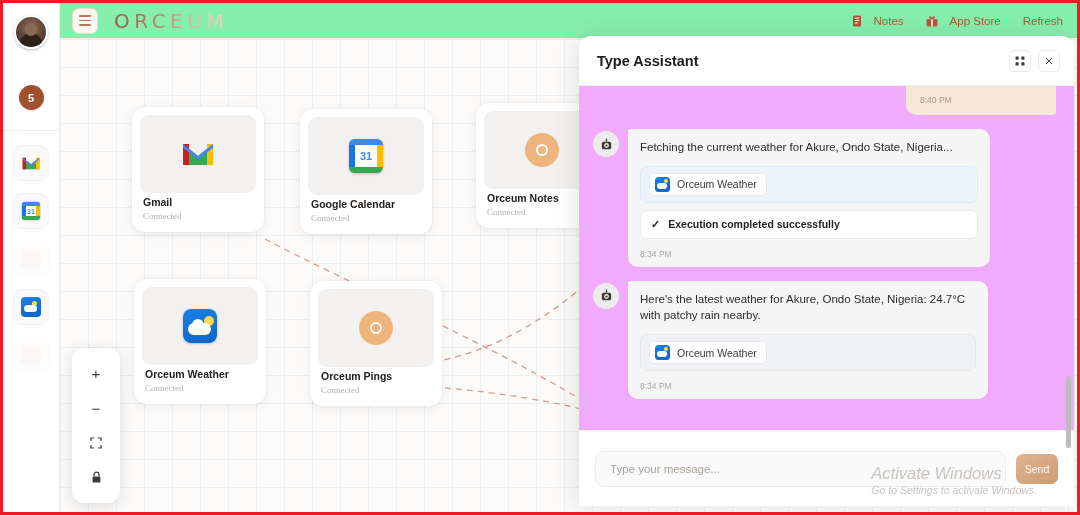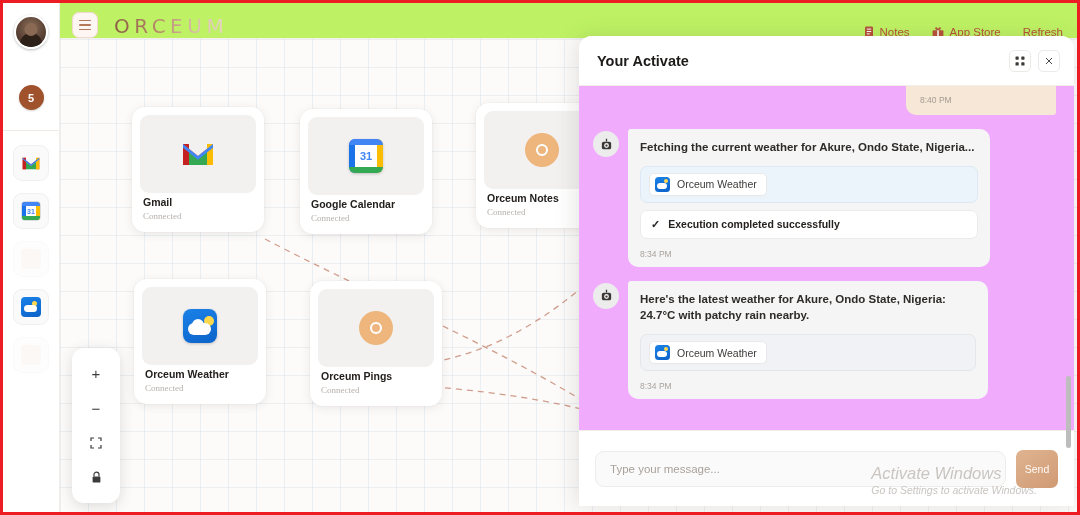--- a/index.html
+++ b/index.html
@@ -47,38 +47,38 @@
   .rail-apps { margin-top: 14px; display: flex; flex-direction: column; gap: 12px; align-items: center; }
   .rail-app {
     width: 36px; height: 36px; border-radius: 9px; background: #fafafa;
     border: 1px solid #f2f0ee; display: flex; align-items: center; justify-content: center;
   }
   .rail-app .ic { width: 20px; height: 20px; border-radius: 4px; }
 
   
   .topbar {
     position: absolute; left: 57px; top: 0; right: 0; height: 36px;
-    background: #bef264; display: flex; align-items: flex-end;
+    background: #86efac; display: flex; align-items: center;
     padding: 0 14px 0 12px; z-index: 25; border-bottom: 1px solid #f5f0ec;
   }
   .hamburger {
     width: 26px; height: 26px; border: 1px solid #f0d9cd; border-radius: 7px;
     background: #fdf6f2; display: flex; flex-direction: column;
     align-items: center; justify-content: center; gap: 3px; cursor: pointer;
   }
   .hamburger i { display: block; width: 12px; height: 1.5px; background: #b4785a; border-radius: 1px; }
   .logo {
     margin-left: 16px; font-size: 20px; letter-spacing: 4.5px; font-weight: 400;
     background: linear-gradient(90deg, #8a5a42 0%, #b98a6c 40%, #dcc3ae 75%, #e8d7c8 100%);
     -webkit-background-clip: text; background-clip: text; color: transparent;
     font-family: "DejaVu Sans", sans-serif;
   }
   .top-right { margin-left: auto; display: flex; align-items: center; gap: 22px; }
   .top-link {
-    display: flex; align-items: center; gap: 6px; font-size: 11.5px;
+    display: flex; align-items: center; gap: 12px; font-size: 11.5px;
     color: #b5533a; cursor: pointer;
   }
   .top-link svg { display: block; }
 
   
   .canvas {
     position: absolute; left: 57px; top: 36px; right: 0; bottom: 0;
     background:
       linear-gradient(to right, rgba(150,175,200,.16) 1px, transparent 1px) 0 0 / 28px 28px,
       linear-gradient(to bottom, rgba(150,175,200,.16) 1px, transparent 1px) 0 0 / 28px 28px,
@@ -157,21 +157,21 @@
   .ts { font-size: 8.5px; color: #a49a92; }
   .bot-avatar {
     width: 26px; height: 26px; border-radius: 50%; background: #ececec;
     flex: 0 0 26px; display: flex; align-items: center; justify-content: center;
     margin-right: 9px; margin-top: 2px;
   }
   .bubble-bot {
     background: #f5f5f6; border-radius: 3px 10px 10px 10px;
     padding: 10px 12px 8px; max-width: 362px; flex: 1;
   }
-  .bot-text { font-size: 11.5px; color: #2e2b29; line-height: 1.45; font-weight: bold; }
+  .bot-text { font-size: 11.5px; color: #2e2b29; line-height: 1.45; }
   .tool-card {
     margin-top: 10px; background: #ebf3fb; border: 1px solid #dde8f4;
     border-radius: 7px; padding: 6px 8px;
   }
   .tool-chip {
     display: inline-flex; align-items: center; gap: 7px; background: #fff;
     border: 1px solid #e8e8ea; border-radius: 5px; padding: 3px 9px 3px 5px;
   }
   .tool-chip .w { width: 15px; height: 15px; border-radius: 3.5px;
     background: linear-gradient(160deg, #1a82e8 0%, #0c63c9 100%); position: relative; overflow: hidden; }
@@ -191,21 +191,21 @@
   .inputbox {
     flex: 1; height: 36px; background: #fbfafa; border: 1px solid #eeecea;
     border-radius: 9px; display: flex; align-items: center; padding: 0 14px;
   }
   .inputbox input {
     border: none; outline: none; background: none; width: 100%;
     font-size: 11.5px; color: #39352f; font-family: "Liberation Sans", sans-serif;
   }
   .inputbox input::placeholder { color: #a9a29b; }
   .send-btn {
-    margin-left: 10px; width: 42px; height: 38px; border-radius: 7px;
+    margin-left: 10px; width: 42px; height: 30px; border-radius: 7px;
     background: linear-gradient(145deg, #e0b491 0%, #cf9a74 100%);
     border: none; color: #fffaf6; font-size: 10.5px; cursor: pointer;
     display: flex; align-items: center; justify-content: center;
   }
   .as-scroll {
     position: absolute; right: 3px; top: 340px; width: 5px; height: 72px;
     background: #bdbdbd; border-radius: 3px; z-index: 50; cursor: pointer;
   }
 
   
@@ -387,21 +387,21 @@
         <svg width="11" height="13" viewBox="0 0 11 13">
           <path d="M3 5.5 V3.6 A2.5 2.5 0 0 1 8 3.6 V5.5" stroke="#3b3b3b" stroke-width="1.2" fill="none"></path>
           <rect x="1.6" y="5.4" width="7.8" height="6.2" rx="1.2" fill="#3b3b3b"></rect>
         </svg>
       </button>
     </div>
   </div>
 
   <div class="assistant">
     <div class="as-head">
-      <div class="as-title">Your Activate</div>
+      <div class="as-title">Type Assistant</div>
       <div class="as-btns">
         <div class="as-btn">
           <svg width="10" height="10" viewBox="0 0 10 10">
             <rect x="0.5" y="0.5" width="3.2" height="3.2" rx=".6" fill="#3c3a38"></rect>
             <rect x="6.3" y="0.5" width="3.2" height="3.2" rx=".6" fill="#3c3a38"></rect>
             <rect x="0.5" y="6.3" width="3.2" height="3.2" rx=".6" fill="#3c3a38"></rect>
             <rect x="6.3" y="6.3" width="3.2" height="3.2" rx=".6" fill="#3c3a38"></rect>
           </svg>
         </div>
         <div class="as-btn">

